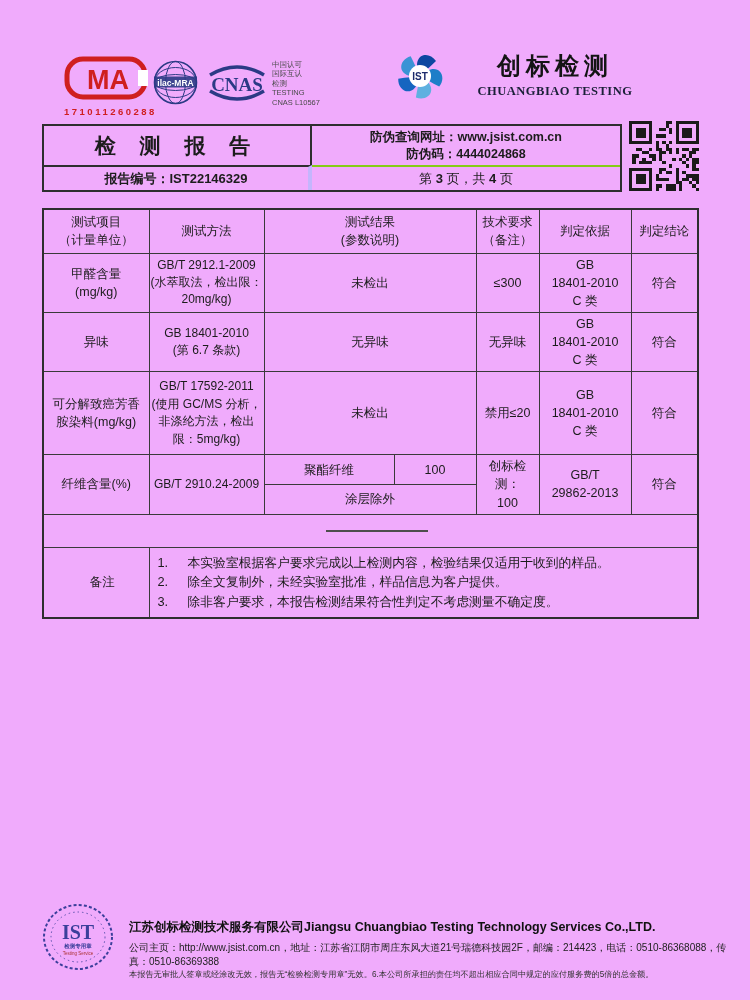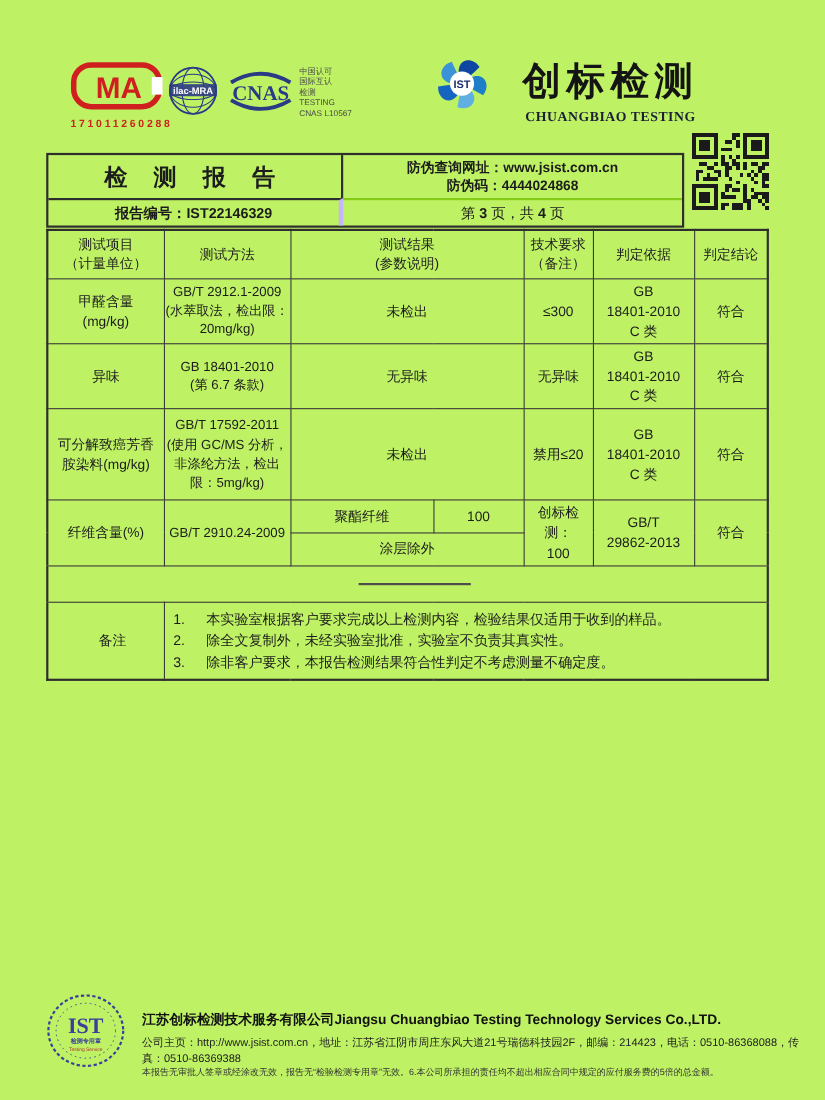--- a/index.html
+++ b/index.html
@@ -1,32 +1,32 @@
 <!DOCTYPE html>
 <html><head>
 <meta charset="utf-8">
 <style>
   * { margin:0; padding:0; box-sizing:border-box; }
   body { background:#ffffff; font-family:"Liberation Sans", sans-serif; }
-  .page { position:relative; width:750px; height:1000px; background:#bef264; color:#1c1c1c; overflow:hidden; }
+  .page { position:relative; width:750px; height:1000px; background:#f0abfc; color:#1c1c1c; overflow:hidden; }
   .pre { white-space:pre-line; }
 
   
   .cma { position:absolute; left:64px; top:56px; width:84px; text-align:center; }
   .cma-num { color:#cf1f1f; font-size:9.5px; font-weight:700; letter-spacing:2.5px; margin-top:2px; }
   .ilac { position:absolute; left:152px; top:59px; }
   .cnas { position:absolute; left:204px; top:63px; }
   .accred { position:absolute; left:272px; top:60px; font-size:7.5px; line-height:1.25; color:#4a4a4a; }
   .ist-swirl { position:absolute; left:392px; top:45px; }
   .brand { position:absolute; left:462px; top:50px; width:186px; text-align:center; }
-  .brand-cn { font-size:35px; font-weight:700; letter-spacing:5px; color:#141414; }
+  .brand-cn { font-size:24px; font-weight:700; letter-spacing:5px; color:#141414; }
   .brand-en { font-size:12.5px; font-weight:700; letter-spacing:0.5px; color:#1b2038; font-family:"Liberation Serif", serif; margin-top:2px; }
 
   
-  .report-box { position:absolute; left:42px; top:139px; width:580px; height:68px; border:2px solid #2e2e2e; display:grid; grid-template-columns:268px 1fr; grid-template-rows:39px 1fr; }
+  .report-box { position:absolute; left:42px; top:124px; width:580px; height:68px; border:2px solid #2e2e2e; display:grid; grid-template-columns:268px 1fr; grid-template-rows:39px 1fr; }
   .rb-cell { display:flex; flex-direction:column; align-items:center; justify-content:center; }
   .rb-title { border-right:2px solid #2e2e2e; font-size:21px; font-weight:700; letter-spacing:9px; }
   .rb-anti { font-size:12.5px; font-weight:600; line-height:1.35; }
   .rb-no { border-right:4px solid #c4b5fd; border-top:2px solid #2e2e2e; font-size:13px; font-weight:700; }
   .rb-page { border-top:2px solid #84cc16; font-size:13px; }
   .rb-page b { font-weight:700; }
   .qr { position:absolute; left:629px; top:121px; width:70px; height:70px; }
 
   
   .main-table { position:absolute; left:42px; top:208px; border-collapse:collapse; table-layout:fixed; width:655px; font-size:12.5px; }
@@ -416,21 +416,21 @@
     </tr>
     <tr class="remarks-row">
       <td class="remarks-label">备注</td>
       <td class="remarks-body" colspan="6">
         <div class="rmk-line">
               <span class="rmk-num">1.</span>
               <span>本实验室根据客户要求完成以上检测内容，检验结果仅适用于收到的样品。</span>
             </div>
         <div class="rmk-line">
               <span class="rmk-num">2.</span>
-              <span>除全文复制外，未经实验室批准，实验室不负责其真实性。</span>
+              <span>除全文复制外，未经实验室批准，样品信息为客户提供。</span>
             </div>
         <div class="rmk-line">
               <span class="rmk-num">3.</span>
               <span>除非客户要求，本报告检测结果符合性判定不考虑测量不确定度。</span>
             </div>
       </td>
     </tr>
   </tbody>
     </table>
 

